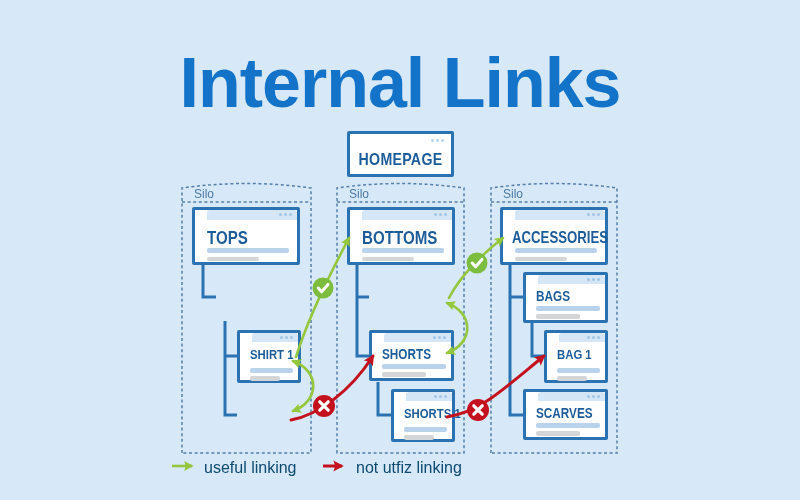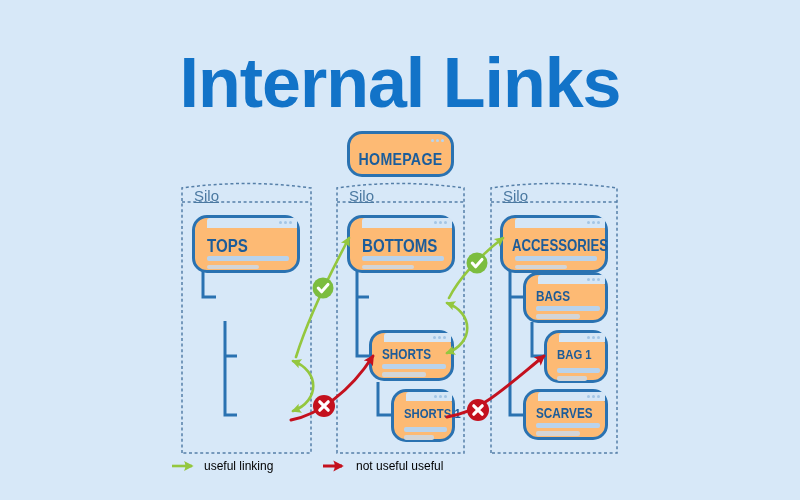--- a/index.html
+++ b/index.html
@@ -21,42 +21,42 @@
     display:flex;align-items:center;justify-content:center;
     box-shadow:0 1px 5px rgba(60,90,130,.10);
   }
   .logo-row{display:flex;align-items:center;}
   .logo-col{display:flex;flex-direction:column;align-items:flex-end;margin-left:-3px;}
   .logo-brand{font-size:21px;font-weight:bold;color:#3e4347;letter-spacing:0;line-height:1;}
   .logo-tag{font-size:5px;font-weight:bold;color:#f2a41f;letter-spacing:1px;margin-top:1px;}
   
   .layer{position:absolute;left:0;top:0;pointer-events:none;}
   
-  .silo-label{position:absolute;font-size:15px;color:#4b79a1;text-decoration:underline;}
-  .legend-text{position:absolute;top:459px;font-size:12px;color:#000000;}
+  .silo-label{position:absolute;font-size:12px;color:#4b79a1;}
+  .legend-text{position:absolute;top:459px;font-size:16px;color:#0c4a6e;}
   
   .box{
-    position:absolute;background:#fdba74;border:3px solid #2a72b1;
-    border-radius:15px;box-sizing:border-box;padding-left:12px;
+    position:absolute;background:#ffffff;border:3px solid #2a72b1;
+    border-radius:2px;box-sizing:border-box;padding-left:12px;
   }
   .bar{position:relative;background:#d5e6f6;border-radius:3px 3px 0 0;}
   .home .bar{background:#ffffff;}
   .dots{position:absolute;right:5px;top:3px;display:flex;gap:2px;}
   .dots i{display:block;width:3px;height:3px;border-radius:50%;background:#a3c5e5;}
   .home .dots{top:5px;right:7px;}
   .home .dots i{background:#b7d5ef;}
   .t{
     position:absolute;font-weight:bold;color:#1d5c99;white-space:nowrap;
     transform:scaleX(0.84);transform-origin:0 50%;line-height:1;
   }
   .l1,.l2{position:absolute;border-radius:2px;height:4.5px;}
   .l1{background:#b9d3ec;}
   .l2{background:#d3d5d7;}
   
-  .head{width:108px;height:58px;margin-top:8px;}
+  .head{width:108px;height:58px;}
   .head .bar{height:10px;}
   .head .t{left:12px;top:19px;font-size:18px;}
   .head .l1{left:12px;top:38px;width:82px;}
   .head .l2{left:12px;top:46.5px;width:52px;}
   .mid{width:85px;height:51px;}
   .mid .bar{height:9px;}
   .mid .t{left:10px;top:14px;font-size:14px;}
   .mid .l1{left:10px;top:31px;width:64px;}
   .mid .l2{left:10px;top:39px;width:44px;}
   .deep{width:64px;height:53px;}
@@ -118,20 +118,32 @@
         <span class="dots">
           <i></i>
           <i></i>
           <i></i>
         </span>
       </div>
     <div class="t">TOPS</div>
     <div class="l1"></div>
       <div class="l2"></div>
   </div>
+  <div class="box deep" style="left:237px;top:330px">
+    <div class="bar">
+        <span class="dots">
+          <i></i>
+          <i></i>
+          <i></i>
+        </span>
+      </div>
+    <div class="t">SHIRT 1</div>
+    <div class="l1"></div>
+      <div class="l2"></div>
+  </div>
 
   <div class="box head" style="left:347px;top:207px">
     <div class="bar">
         <span class="dots">
           <i></i>
           <i></i>
           <i></i>
         </span>
       </div>
     <div class="t">BOTTOMS</div>
@@ -245,15 +257,15 @@
     </g>
     <g>
       <circle cx="478" cy="410" r="11" fill="#c4111e"></circle>
       <path d="M473.8,405.8 L482.2,414.2 M482.2,405.8 L473.8,414.2" stroke="#ffffff" stroke-width="3.2" stroke-linecap="round"></path>
     </g>
     <path d="M172,466 H192" fill="none" stroke="#94c73e" stroke-width="2.6" marker-end="url(#ah-g)"></path>
     <path d="M323,466 H342" fill="none" stroke="#c4111e" stroke-width="3" marker-end="url(#ah-r)"></path>
   </svg>
 
   <div class="legend-text" style="left:204px">useful linking</div>
-  <div class="legend-text" style="left:356px">not useful useful</div>
+  <div class="legend-text" style="left:356px">not utfiz linking</div>
 
 </div>
 
 </body></html>

